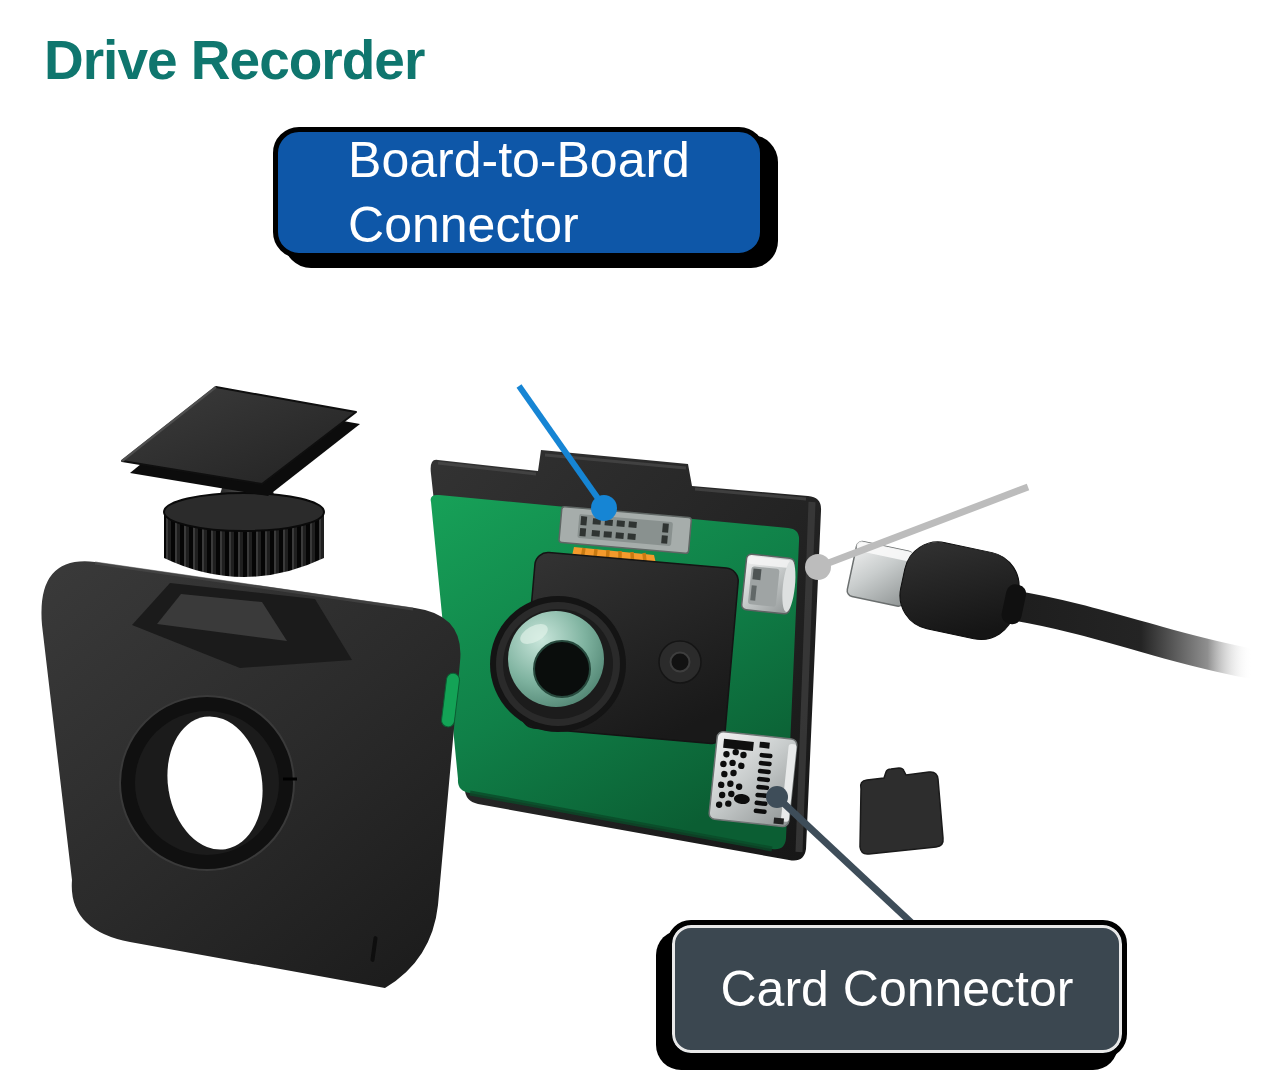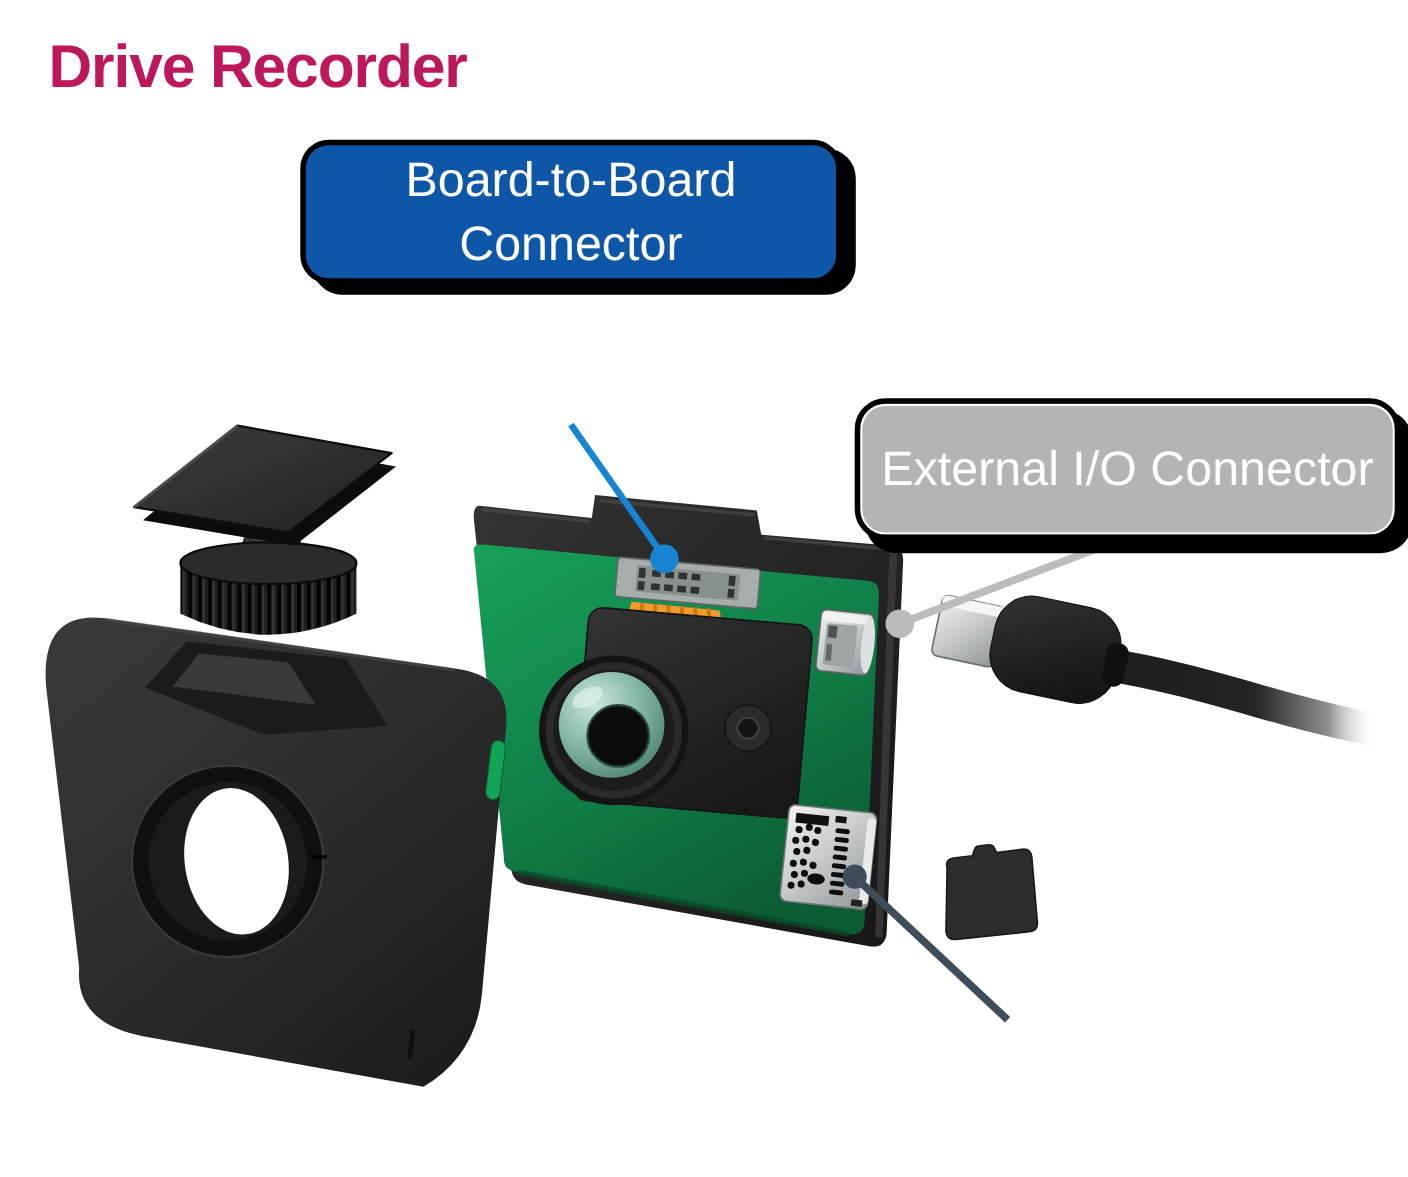--- a/index.html
+++ b/index.html
@@ -2,27 +2,27 @@
 <html><head>
 <meta charset="utf-8">
 <style>
   html,body{margin:0;padding:0;background:#ffffff;}
   .stage{
     position:relative;width:1280px;height:1070px;background:#ffffff;
     font-family:"Liberation Sans",sans-serif;overflow:hidden;
   }
   .page-title{
     position:absolute;left:44px;top:28px;
-    font-size:55px;font-weight:bold;color:#be185d;letter-spacing:-1px;
+    font-size:55px;font-weight:bold;color:#0f766e;letter-spacing:-1px;
   }
   .device-svg{position:absolute;left:0;top:0;z-index:1;}
   .callout{
     position:absolute;z-index:2;box-sizing:border-box;
     border:5px solid #000;display:flex;align-items:center;justify-content:center;
-    color:#fff;text-align:center;font-size:44px;line-height:1.3;
+    color:#fff;font-size:50px;line-height:1.3;
   }
   .callout .callout-label{white-space:pre-line;}
   .co-b2b{
     left:273px;top:127px;width:492px;height:131px;border-radius:26px;
     background:#0E57A8;box-shadow:12px 9px 0 1px #000;
   }
   .co-fpc{
     left:273px;top:257px;width:492px;height:131px;border-radius:26px;
     background:#168BD3;box-shadow:12px 9px 0 1px #000;
   }
@@ -246,18 +246,18 @@
       <circle cx="777" cy="797" r="11" fill="#3E4D59"></circle>
     </g>
   </svg>
 
   <div class="callout co-b2b">
     <span class="callout-label">Board-to-Board
 Connector</span>
   </div>
 
 
-  <div class="callout co-ext">
-    <span class="callout-label">External I/O Connector</span>
+
+  <div class="callout co-card">
+    <span class="callout-label">Card Connector</span>
   </div>
 
-
 </div>
 
 </body></html>

